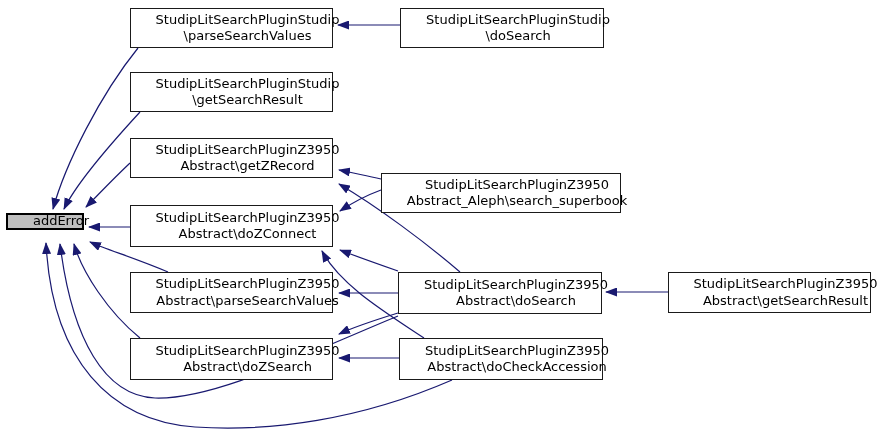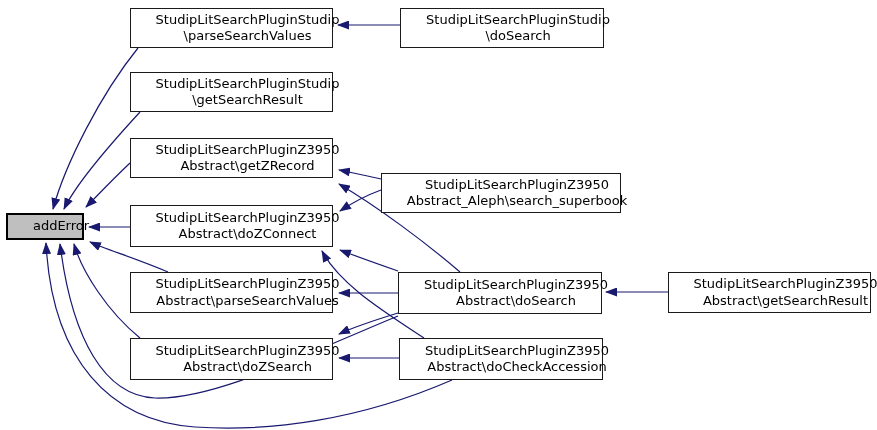--- a/index.html
+++ b/index.html
@@ -39,21 +39,21 @@
     white-space: pre-line;
     cursor: pointer;
     padding-left: 32px;
   }
   .node.focus {
     background: #bfbfbf;
     border: 2px solid #000000;
     cursor: default;
   }
   
-  #n-addError            { left: 6px;   top: 213px; width: 78px;  height: 27px; text-align: right; }
+  #n-addError            { left: 6px;   top: 213px; width: 78px;  height: 17px; text-align: right; }
   #n-studipParse         { left: 130px; top: 8px;   width: 203px; height: 40px; }
   #n-studipDoSearch      { left: 400px; top: 8px;   width: 204px; height: 40px; }
   #n-studipGetResult     { left: 130px; top: 72px;  width: 203px; height: 40px; }
   #n-getZRecord          { left: 130px; top: 138px; width: 203px; height: 40px; }
   #n-searchSuperbook     { left: 381px; top: 173px; width: 240px; height: 40px; }
   #n-doZConnect          { left: 130px; top: 205px; width: 203px; height: 42px; }
   #n-parseSearchValues   { left: 130px; top: 272px; width: 203px; height: 41px; }
   #n-doSearch            { left: 398px; top: 272px; width: 204px; height: 42px; }
   #n-getSearchResult     { left: 668px; top: 272px; width: 203px; height: 41px; }
   #n-doZSearch           { left: 130px; top: 338px; width: 203px; height: 42px; }

